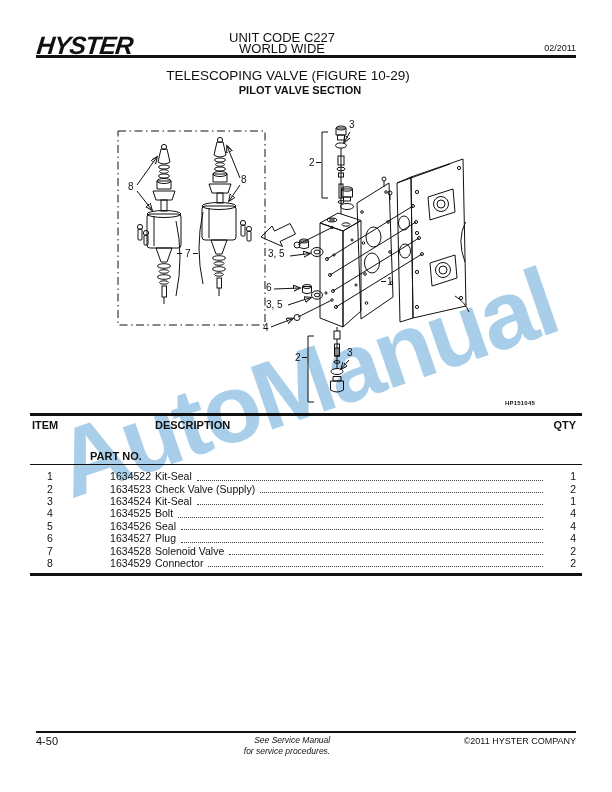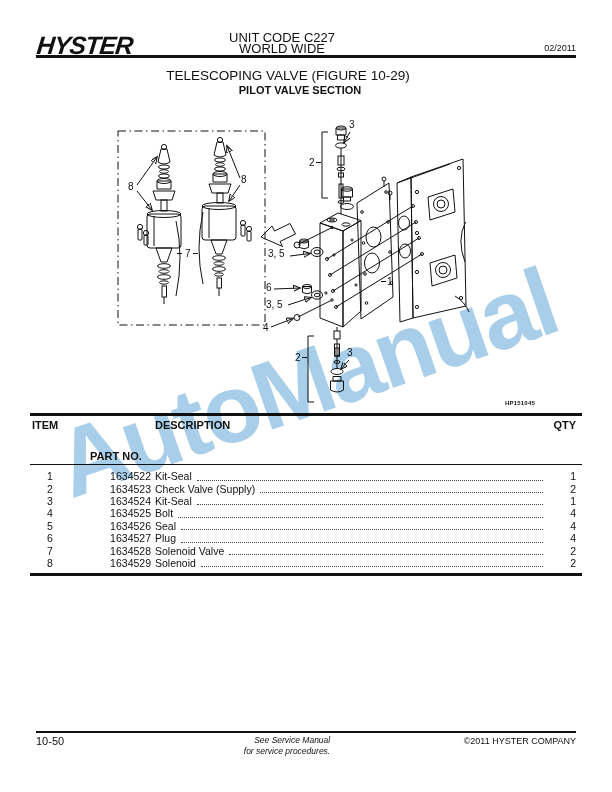--- a/index.html
+++ b/index.html
@@ -368,32 +368,32 @@
       <div class="c3">
           <span>Solenoid Valve</span>
           <span class="leader"></span>
         </div>
       <div class="c4">2</div>
     </div>
     <div class="t-row">
       <div class="c1">8</div>
       <div class="c2">1634529</div>
       <div class="c3">
-          <span>Solenoid</span>
+          <span>Connector</span>
           <span class="leader"></span>
         </div>
       <div class="c4">2</div>
     </div>
 
     <div class="t-bot"></div>
   </div>
 
   <div class="watermark" style="color: rgb(168, 206, 233);">AutoManual</div>
 
   <div class="rule-footer"></div>
-  <div class="pageno">10-50</div>
+  <div class="pageno">4-50</div>
   <div class="svcnote">
     <div>See Service Manual</div>
     <div>for service procedures.</div>
   </div>
   <div class="copyright">©2011 HYSTER COMPANY</div>
 
 </div>
 
 </body></html>

